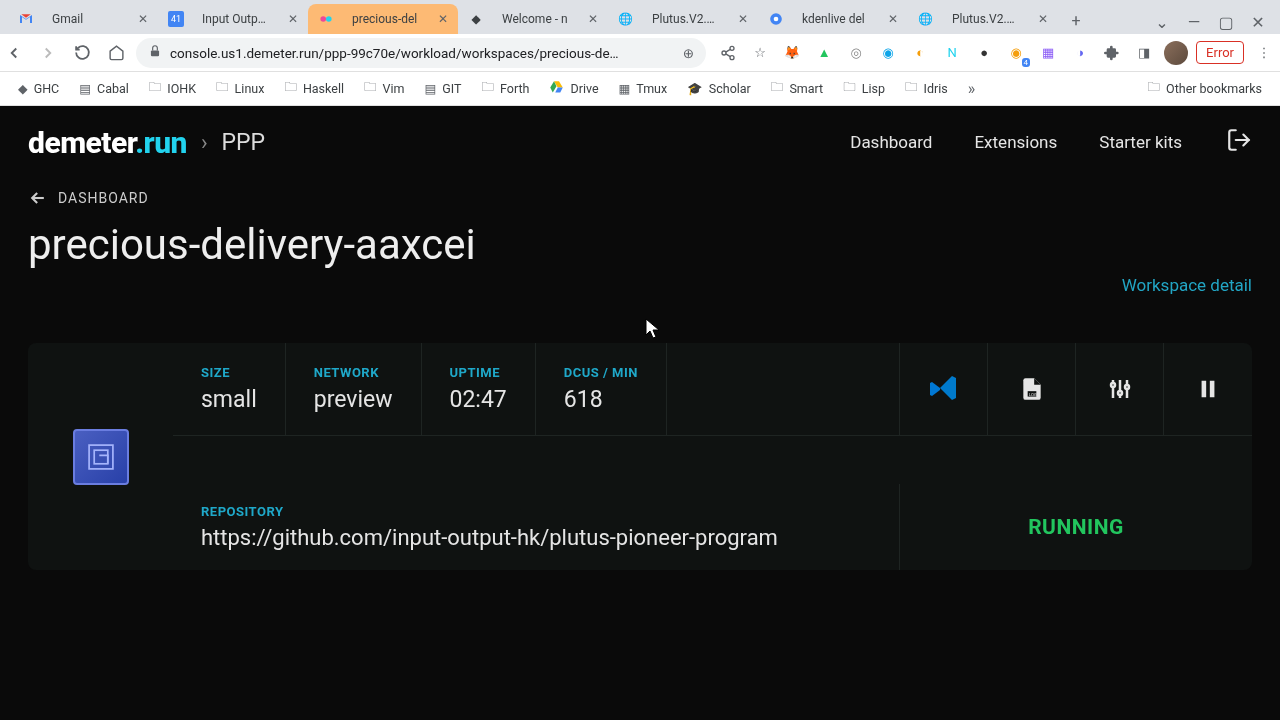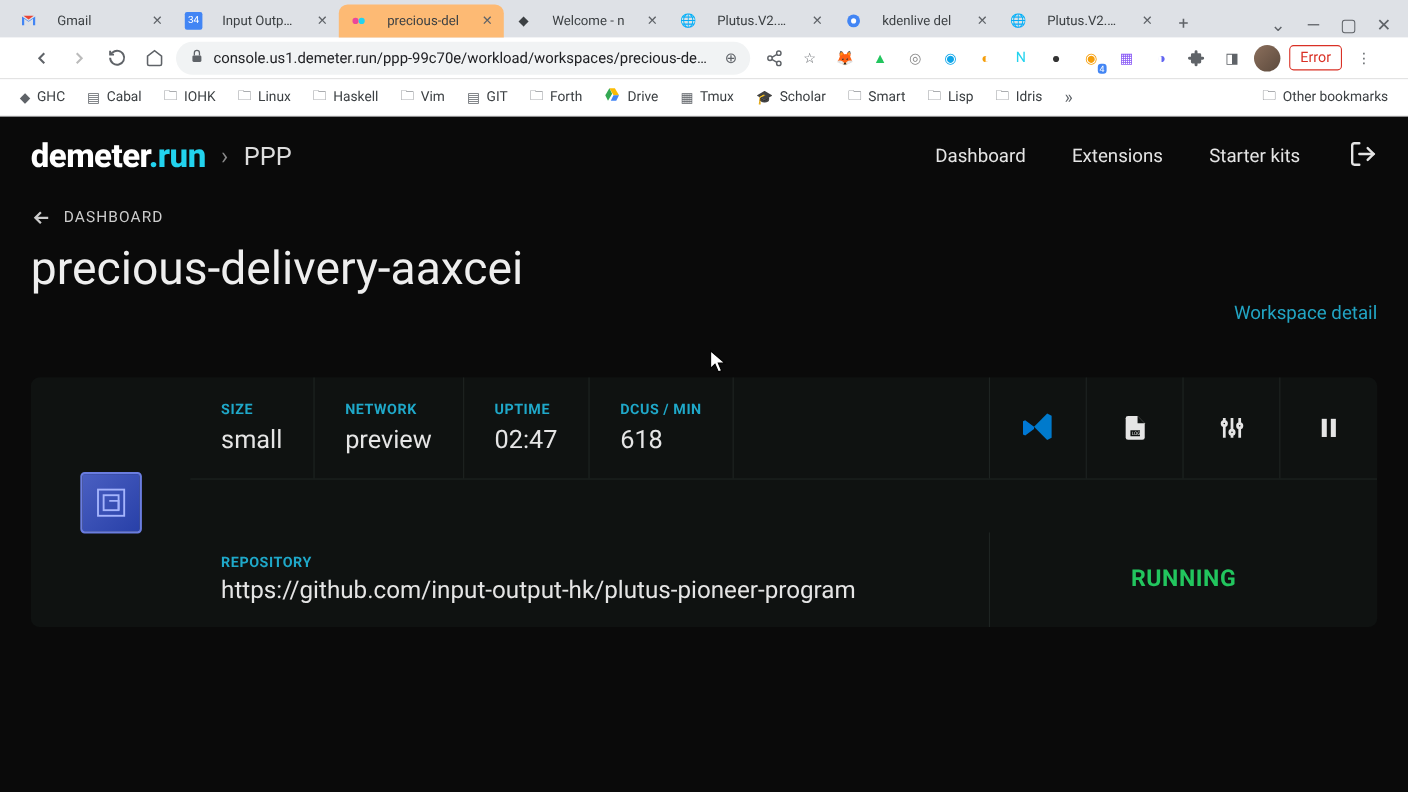--- a/index.html
+++ b/index.html
@@ -39,21 +39,21 @@
 .new-tab { width: 28px; height: 28px; display: flex; align-items: center; justify-content: center; color: #5f6368; margin-left: 4px; cursor: pointer; }
 .tab-spacer { flex: 1; }
 .window-controls { display: flex; gap: 8px; padding: 0 10px; align-items: center; }
 .wc-btn { width: 24px; height: 24px; display: flex; align-items: center; justify-content: center; color: #5f6368; cursor: pointer; }
 
 .toolbar {
   height: 38px;
   background: #fff;
   display: flex;
   align-items: center;
-  padding: 0 24px;
+  padding: 0 0;
   gap: 6px;
   border-bottom: 1px solid #e0e0e0;
 }
 .nav-btn { width: 28px; height: 28px; display: flex; align-items: center; justify-content: center; color: #5f6368; border-radius: 50%; cursor: pointer; }
 .nav-btn.disabled { color: #bbb; }
 .omnibox {
   flex: 1;
   height: 30px;
   background: #f1f3f4;
   border-radius: 16px;
@@ -176,21 +176,21 @@
     <span class="favicon">
       <svg width="16" height="16" viewBox="0 0 24 24">
           <path fill="#EA4335" d="M5 5h14l-7 5z"></path>
           <path fill="#4285F4" d="M3 6v12h3V9l6 4 6-4v9h3V6l-9 6z"></path>
         </svg>
     </span>
     <span class="title">Gmail</span>
     <span class="close">✕</span>
   </div>
   <div class="tab">
-    <span class="favicon" style="background:#4285F4;color:#fff;font-size:9px;border-radius:2px;">34</span>
+    <span class="favicon" style="background:#4285F4;color:#fff;font-size:9px;border-radius:2px;">41</span>
     <span class="title">Input Output</span>
     <span class="close">✕</span>
   </div>
   <div class="tab active">
     <span class="favicon">
       <svg width="14" height="14" viewBox="0 0 20 20">
           <circle cx="6" cy="10" r="4" fill="#ec4899"></circle>
           <circle cx="14" cy="10" r="4" fill="#22d3ee"></circle>
         </svg>
     </span>

